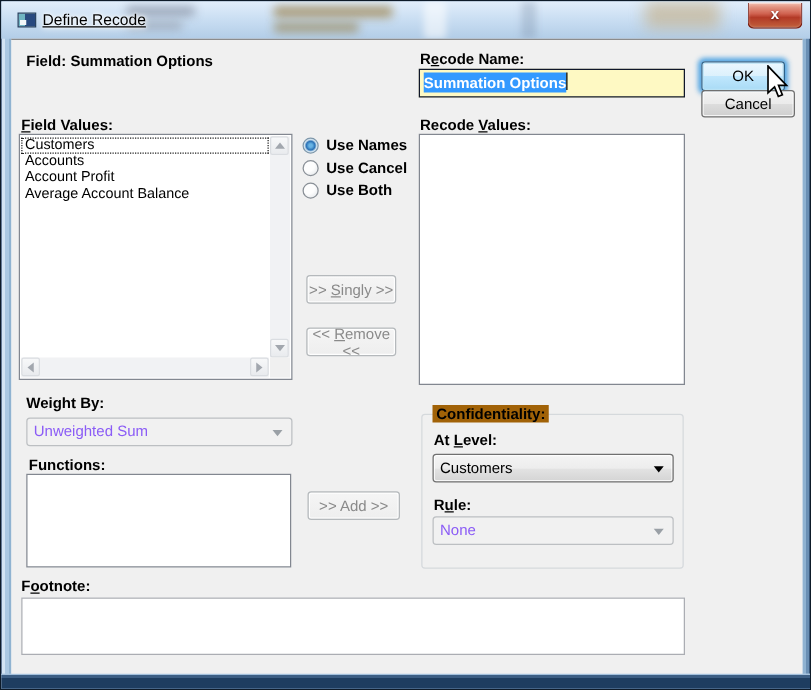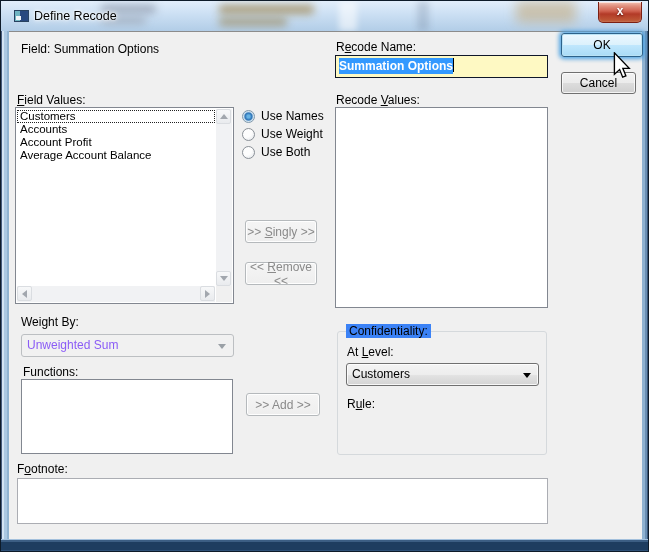--- a/index.html
+++ b/index.html
@@ -19,21 +19,21 @@
   .title-icon{
     position:absolute;left:13px;top:9px;width:15px;height:12px;
     background:linear-gradient(to right,#6fb4c2 0 38%,#28497f 38%);
     border:1px solid #27415f;box-sizing:border-box;
   }
   .title-icon::after{
     content:"";position:absolute;left:1px;bottom:1px;width:5px;height:4px;background:#f2f6f8;
   }
   .title-text{
     position:absolute;left:33px;top:8px;font-size:12.5px;color:#000;
-    text-shadow:0 0 4px #fff,0 0 8px #fff,0 0 2px #fff;white-space:nowrap;
+    text-shadow:0 0 4px #fff,0 0 8px #fff,0 0 2px #fff;white-space:nowrap;text-decoration:underline;
   }
   .close-btn{
     position:absolute;left:597px;top:1px;width:44px;height:21px;
     border:1px solid #7c1f12;border-top:none;box-sizing:border-box;
     border-radius:0 0 5px 5px;
     background:linear-gradient(to bottom,#f3c1b3 0%,#e0907e 20%,#d06250 45%,#b33a27 60%,#c05f3a 100%);
     box-shadow:inset 0 1px 0 rgba(255,255,255,.55), inset 0 0 2px rgba(255,255,255,.35);
     color:#fff;font-weight:bold;font-size:12px;text-align:center;line-height:19px;
     text-shadow:0 1px 2px rgba(60,0,0,.8);cursor:default;
   }
@@ -42,21 +42,21 @@
   .frame-right{position:absolute;left:641px;top:30px;width:8px;height:508px;
     background:linear-gradient(to left,#14283e 0 1px,#39577a 1px 3px,#6a8fb4 3px 5px,#8fb2d1 5px 8px);}
   .frame-bottom{position:absolute;left:0;top:538px;width:649px;height:14px;
     background:linear-gradient(to bottom,#a3c0dc 0 1px,#3c5e84 1px 3px,#1e3d60 3px 11px,#2e5077 11px 14px);}
   
   .client{
     position:absolute;left:8px;top:30px;width:633px;height:508px;
     background:#f0f0f0;border-top:1px solid #8c8c8c;box-sizing:border-box;
   }
   .abs{position:absolute;}
-  .lbl{white-space:nowrap;color:#000;}
+  .lbl{white-space:nowrap;color:#000;font-weight:bold;}
   .mn{text-decoration:underline;}
   
   .textbox{
     background:#fef9c3;border:1px solid #0f172a;box-sizing:border-box;
     line-height:21px;padding-left:3px;overflow:hidden;white-space:nowrap;font-weight:bold;
   }
   .textbox .selection{background:#3399ff;color:#fff;padding:1px 0;}
   .caret{display:inline-block;width:1px;height:14px;background:#000;vertical-align:-2px;}
   .plainbox{background:#fff;border:1px solid #abadb3;box-sizing:border-box;}
   
@@ -117,21 +117,21 @@
     border:4px solid transparent;border-top:5px solid #000;border-bottom:none;}
   .combo.disabled{
     border:1px solid #bcbfc2;background:#f1f1f1;box-shadow:none;color:#8b5cf6;
   }
   .combo.disabled .arrow{border-top-color:#9aa0a6;}
   
   .groupbox{
     position:absolute;border:1px solid #d5d9dc;border-radius:3px;box-sizing:border-box;
   }
   .groupbox .group-label{
-    position:absolute;top:-8px;left:8px;background:#3b82f6;padding:0 3px;white-space:nowrap;
+    position:absolute;top:-8px;left:8px;background:#a16207;padding:0 3px;white-space:nowrap;
   }
   .cursor-icon{position:absolute;left:612px;top:51px;z-index:50;}
 </style>
 </head>
 <body>
 
 <div id="root">
 
   <div class="titlebar">
     <div class="blob" style="left:100px;top:4px;width:55px;height:8px;background:#8a94a6;opacity:.75;"></div>
@@ -157,21 +157,21 @@
   <div class="abs lbl" style="left:20px;top:41px;">Field: Summation Options</div>
 
   <div class="abs lbl" style="left:335px;top:39px;">
     <span>R</span><span class="mn">e</span><span>code Name:</span>
   </div>
 
   <div class="abs textbox" style="left:334px;top:54px;width:213px;height:23px;">
     <span class="selection">Summation Options</span><span class="caret"></span>
   </div>
 
-  <div class="abs btn default-focus" style="left:560px;top:32px;width:82px;height:24px;">OK</div>
+  <div class="abs btn default-focus" style="left:560px;top:48px;width:67px;height:24px;">OK</div>
   <div class="abs btn" style="left:560px;top:71px;width:75px;height:22px;">Cancel</div>
 
   <svg class="cursor-icon" width="18" height="27" viewBox="0 0 10 16">
     <path d="M0.5,0.5 L0.5,13.2 L3.6,10.4 L5.4,14.9 L7.3,14.1 L5.5,9.7 L9.3,9.7 Z" fill="#ffffff" stroke="#000000" stroke-width="0.8"></path>
   </svg>
 
   <div class="abs lbl" style="left:16px;top:92px;">
     <span class="mn">F</span><span>ield Values:</span>
   </div>
 
@@ -202,21 +202,21 @@
     </div>
     <div style="position:absolute;right:1px;bottom:1px;width:16px;height:16px;background:#f0f0f0;"></div>
   </div>
 
   <div class="radio-row" style="left:241px;top:108px;">
     <span class="radio checked"></span>
     <span class="lbl">Use Names</span>
   </div>
   <div class="radio-row" style="left:241px;top:126px;">
     <span class="radio"></span>
-    <span class="lbl">Use Weight</span>
+    <span class="lbl">Use Cancel</span>
   </div>
   <div class="radio-row" style="left:241px;top:144px;">
     <span class="radio"></span>
     <span class="lbl">Use Both</span>
   </div>
 
   <div class="abs btn disabled" style="left:244px;top:219px;width:72px;height:23px;">
     <span><span>&gt;&gt; </span><span class="mn">S</span><span>ingly &gt;&gt;</span></span>
   </div>
   <div class="abs btn disabled" style="left:244px;top:261px;width:72px;height:23px;">
@@ -244,19 +244,23 @@
   <div class="abs lbl" style="left:346px;top:344px;">
     <span>At </span><span class="mn">L</span><span>evel:</span>
   </div>
   <div class="combo" style="left:345px;top:362px;width:193px;height:23px;">
     <span>Customers</span>
     <span class="arrow"></span>
   </div>
   <div class="abs lbl" style="left:346px;top:396px;">
     <span>R</span><span class="mn">u</span><span>le:</span>
   </div>
+  <div class="combo disabled" style="left:345px;top:412px;width:193px;height:23px;">
+    <span>None</span>
+    <span class="arrow"></span>
+  </div>
 
   <div class="abs lbl" style="left:16px;top:461px;">
     <span>F</span><span class="mn">o</span><span>otnote:</span>
   </div>
   <div class="abs plainbox" style="left:16px;top:477px;width:531px;height:46px;"></div>
 
 </div>
 
 </body></html>

